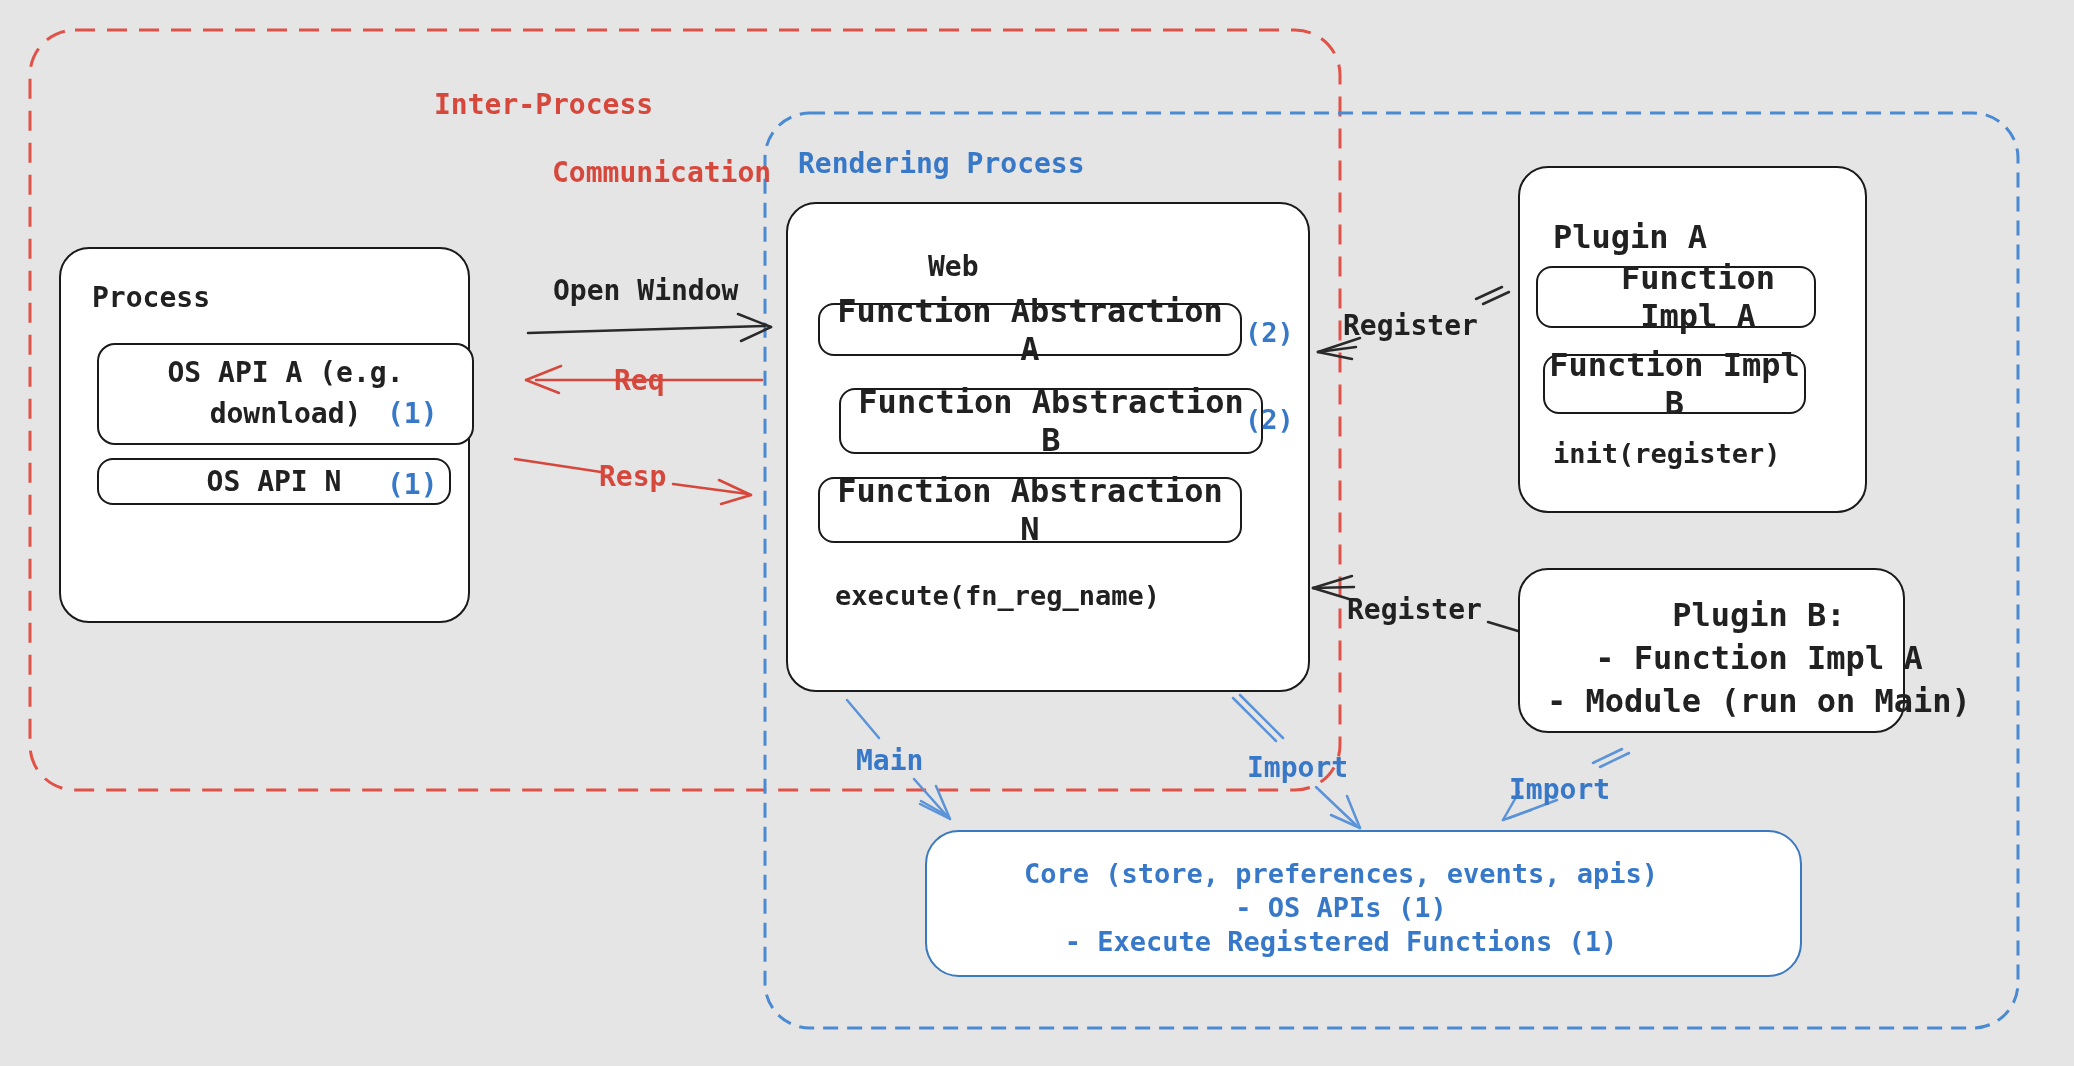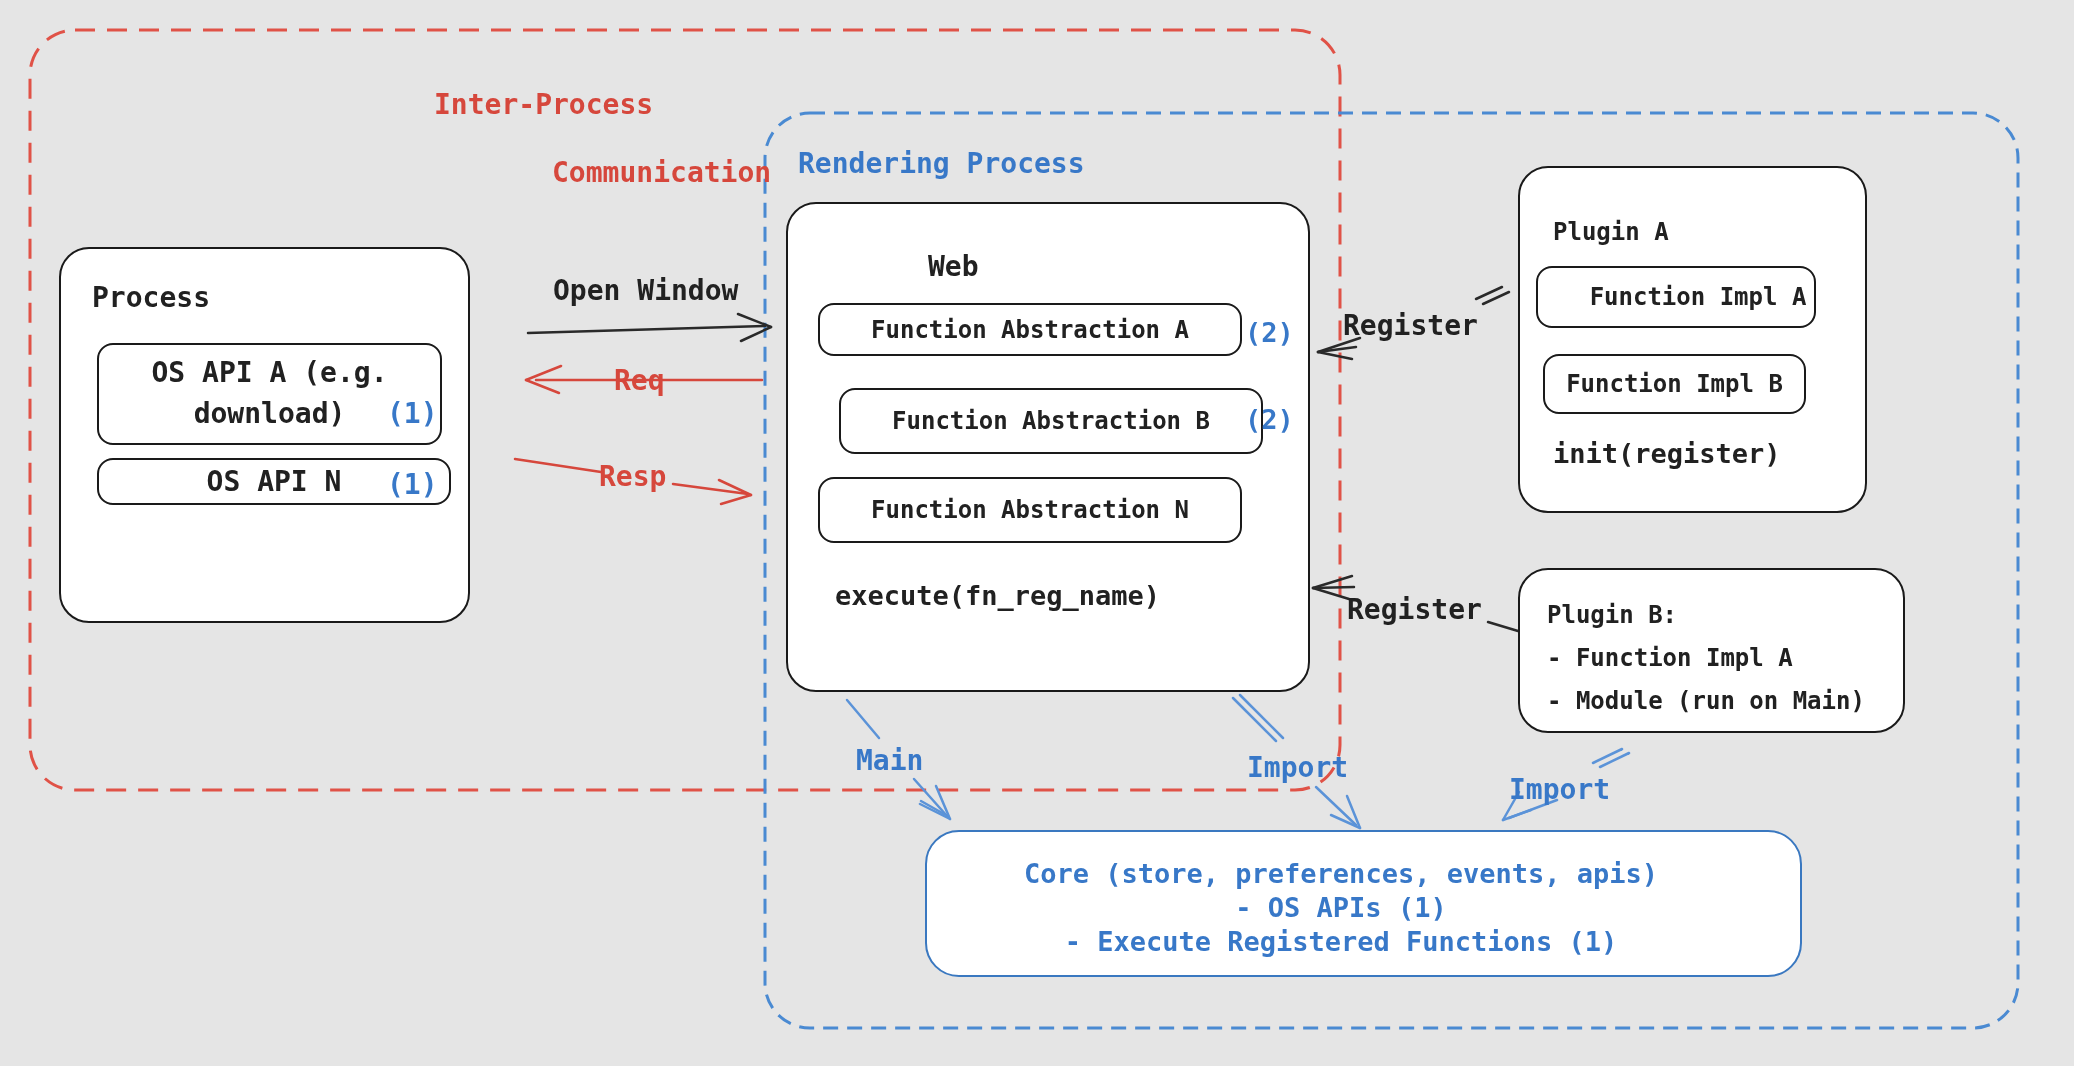--- a/index.html
+++ b/index.html
@@ -8,21 +8,21 @@
     font-family:"DejaVu Sans Mono","Liberation Mono",monospace;
     font-weight:bold;color:#212121;
   }
   .svg-layer{position:absolute;left:0;top:0;width:2074px;height:1066px;}
   .box{position:absolute;border:2.5px solid #1a1a1a;background:#ffffff;box-sizing:border-box;}
   .round-lg{border-radius:30px;}
   .round-sm{border-radius:16px;}
   .lbl{position:absolute;white-space:pre;line-height:1.2;}
   .f28{font-size:28px;}
   .f27{font-size:27px;}
-  .f26{font-size:24px;}
+  .f26{font-size:32px;}
   .blue{color:#3878c8;}
   .red{color:#d6473c;}
   .center-text{display:flex;align-items:center;justify-content:center;text-align:center;}
   .badge{position:absolute;color:#3878c8;}
   .core-box{position:absolute;border:2.5px solid #3a78c0;border-radius:34px;background:#ffffff;box-sizing:border-box;}
   .core-text{position:absolute;text-align:center;line-height:34px;}
   .pluginb-text{line-height:43px;}
 </style>
 </head>
 <body>
@@ -95,21 +95,21 @@
   </svg>
 
   <div class="lbl f28 red" style="left:434px;top:88px;line-height:34px;"><span>Inter-Process</span><br>
        <span>Communication</span></div>
 
   <div class="lbl f28 blue" style="left:798px;top:147px;">Rendering Process</div>
 
   <div class="box round-lg" style="left:59px;top:247px;width:411px;height:376px;"></div>
   <div class="lbl f28" style="left:92px;top:281px;">Process</div>
 
-  <div class="box round-sm" style="left:97px;top:343px;width:345px;height:102px;">
+  <div class="box round-sm" style="left:97px;top:343px;width:377px;height:102px;border-radius:18px;">
     <div class="lbl f28 center-text" style="left:0;top:11px;width:100%;">OS API A (e.g.</div>
     <div class="lbl f28 center-text" style="left:0;top:52px;width:100%;">download)</div>
     <div class="badge f28" style="left:288px;top:52px;">(1)</div>
   </div>
 
   <div class="box round-sm" style="left:97px;top:458px;width:354px;height:47px;">
     <div class="lbl f28 center-text" style="left:0;top:0;width:100%;height:100%;">OS API N</div>
     <div class="badge f28" style="left:288px;top:8px;">(1)</div>
   </div>
 
@@ -126,21 +126,21 @@
 
   <div class="lbl f27" style="left:835px;top:580px;">execute(fn_reg_name)</div>
 
   <div class="box round-lg" style="left:1518px;top:166px;width:349px;height:347px;"></div>
   <div class="lbl f26" style="left:1553px;top:218px;">Plugin A</div>
   <div class="box round-sm center-text f26" style="left:1536px;top:266px;width:280px;height:62px;padding-left:44px;">Function Impl A</div>
   <div class="box round-sm center-text f26" style="left:1543px;top:354px;width:263px;height:60px;">Function Impl B</div>
   <div class="lbl f27" style="left:1553px;top:438px;">init(register)</div>
 
   <div class="box round-lg" style="left:1518px;top:568px;width:387px;height:165px;"></div>
-  <div class="lbl f26 pluginb-text" style="left:1547px;top:594px;"><span>Plugin B:</span><br><span>- Function Impl A</span><br><span>- Module (run on Main)</span></div>
+  <div class="lbl f26 pluginb-text" style="left:1547px;top:594px;text-align:center;"><span>Plugin B:</span><br><span>- Function Impl A</span><br><span>- Module (run on Main)</span></div>
 
   <div class="core-box" style="left:925px;top:830px;width:877px;height:147px;"></div>
   <div class="core-text f27 blue" style="left:925px;top:857px;width:832px;"><span>Core (store, preferences, events, apis)</span><br><span>- OS APIs (1)</span><br><span>- Execute Registered Functions (1)</span></div>
 
   <div class="lbl f28" style="left:553px;top:274px;">Open Window</div>
   <div class="lbl f28 red" style="left:614px;top:364px;">Req</div>
   <div class="lbl f28 red" style="left:599px;top:460px;">Resp</div>
   <div class="lbl f28" style="left:1343px;top:309px;">Register</div>
   <div class="lbl f28" style="left:1347px;top:593px;">Register</div>
   <div class="lbl f28 blue" style="left:856px;top:744px;">Main</div>

